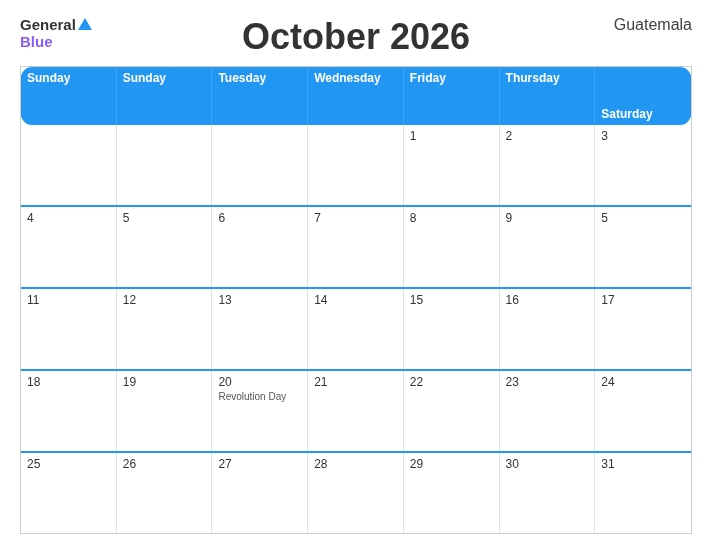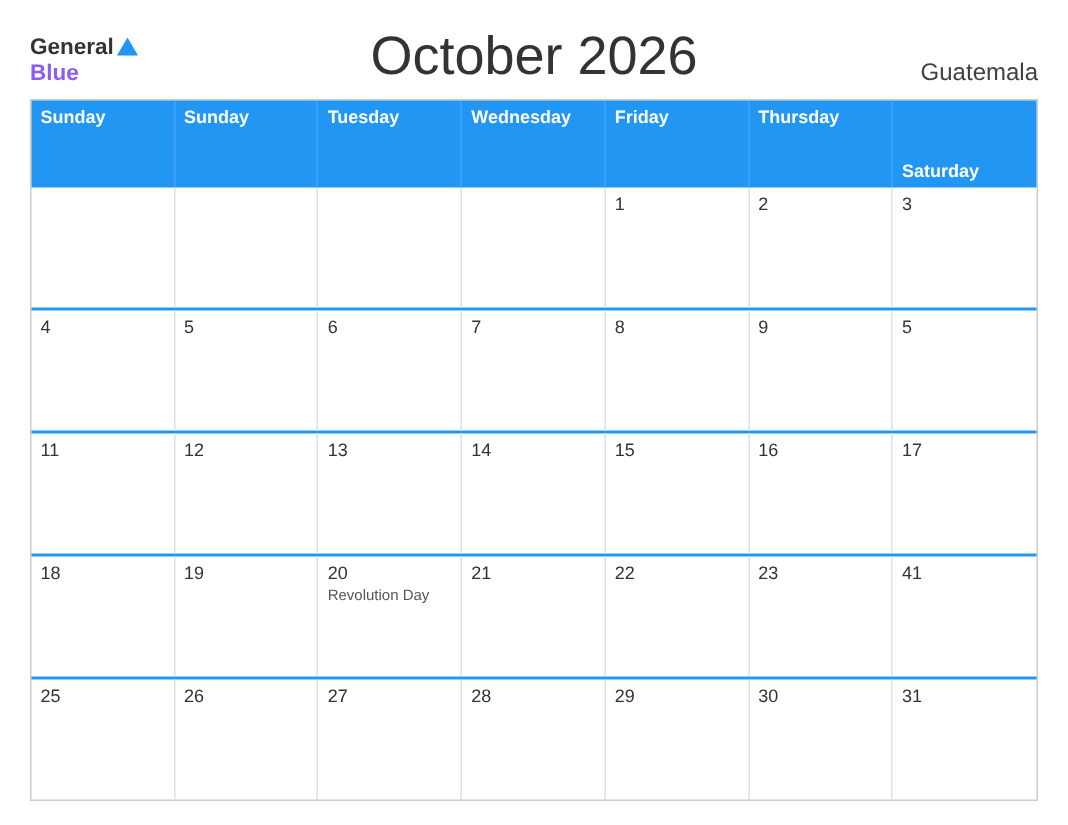--- a/index.html
+++ b/index.html
@@ -8,28 +8,28 @@
       height: 550px;
       background: #fff;
       font-family: Arial, sans-serif;
       display: flex;
       flex-direction: column;
       padding: 16px 20px 16px 20px;
     }
 
     .header {
       display: flex;
-      align-items: flex-end;
+      align-items: flex-start;
       justify-content: space-between;
       margin-bottom: 8px;
     }
 
     .month-title {
       font-size: 36px;
-      font-weight: normal;
+      font-weight: bold;
       color: #333;
       text-align: center;
     }
 
     .country {
       font-size: 16px;
       color: #404040;
       text-align: right;
     }
 
@@ -37,20 +37,21 @@
       flex: 1;
       display: flex;
       flex-direction: column;
       border: 1px solid #ccc;
     }
 
     .cal-header {
       display: grid;
       grid-template-columns: repeat(7, 1fr);
       background: #2196F3;
+      border-radius: 11px;
     }
 
     .cal-header-cell {
       color: white;
       font-size: 12px;
       font-weight: bold;
       text-align: left;
       padding: 4px 6px;
       border-right: 1px solid #42a5f5;
     }
@@ -227,21 +228,21 @@
         <div class="cal-cell">
           <span class="cal-day">21</span>
         </div>
         <div class="cal-cell">
           <span class="cal-day">22</span>
         </div>
         <div class="cal-cell">
           <span class="cal-day">23</span>
         </div>
         <div class="cal-cell">
-          <span class="cal-day">41</span>
+          <span class="cal-day">24</span>
         </div>
       </div>
       <div class="cal-week">
         <div class="cal-cell">
           <span class="cal-day">25</span>
         </div>
         <div class="cal-cell">
           <span class="cal-day">26</span>
         </div>
         <div class="cal-cell">

